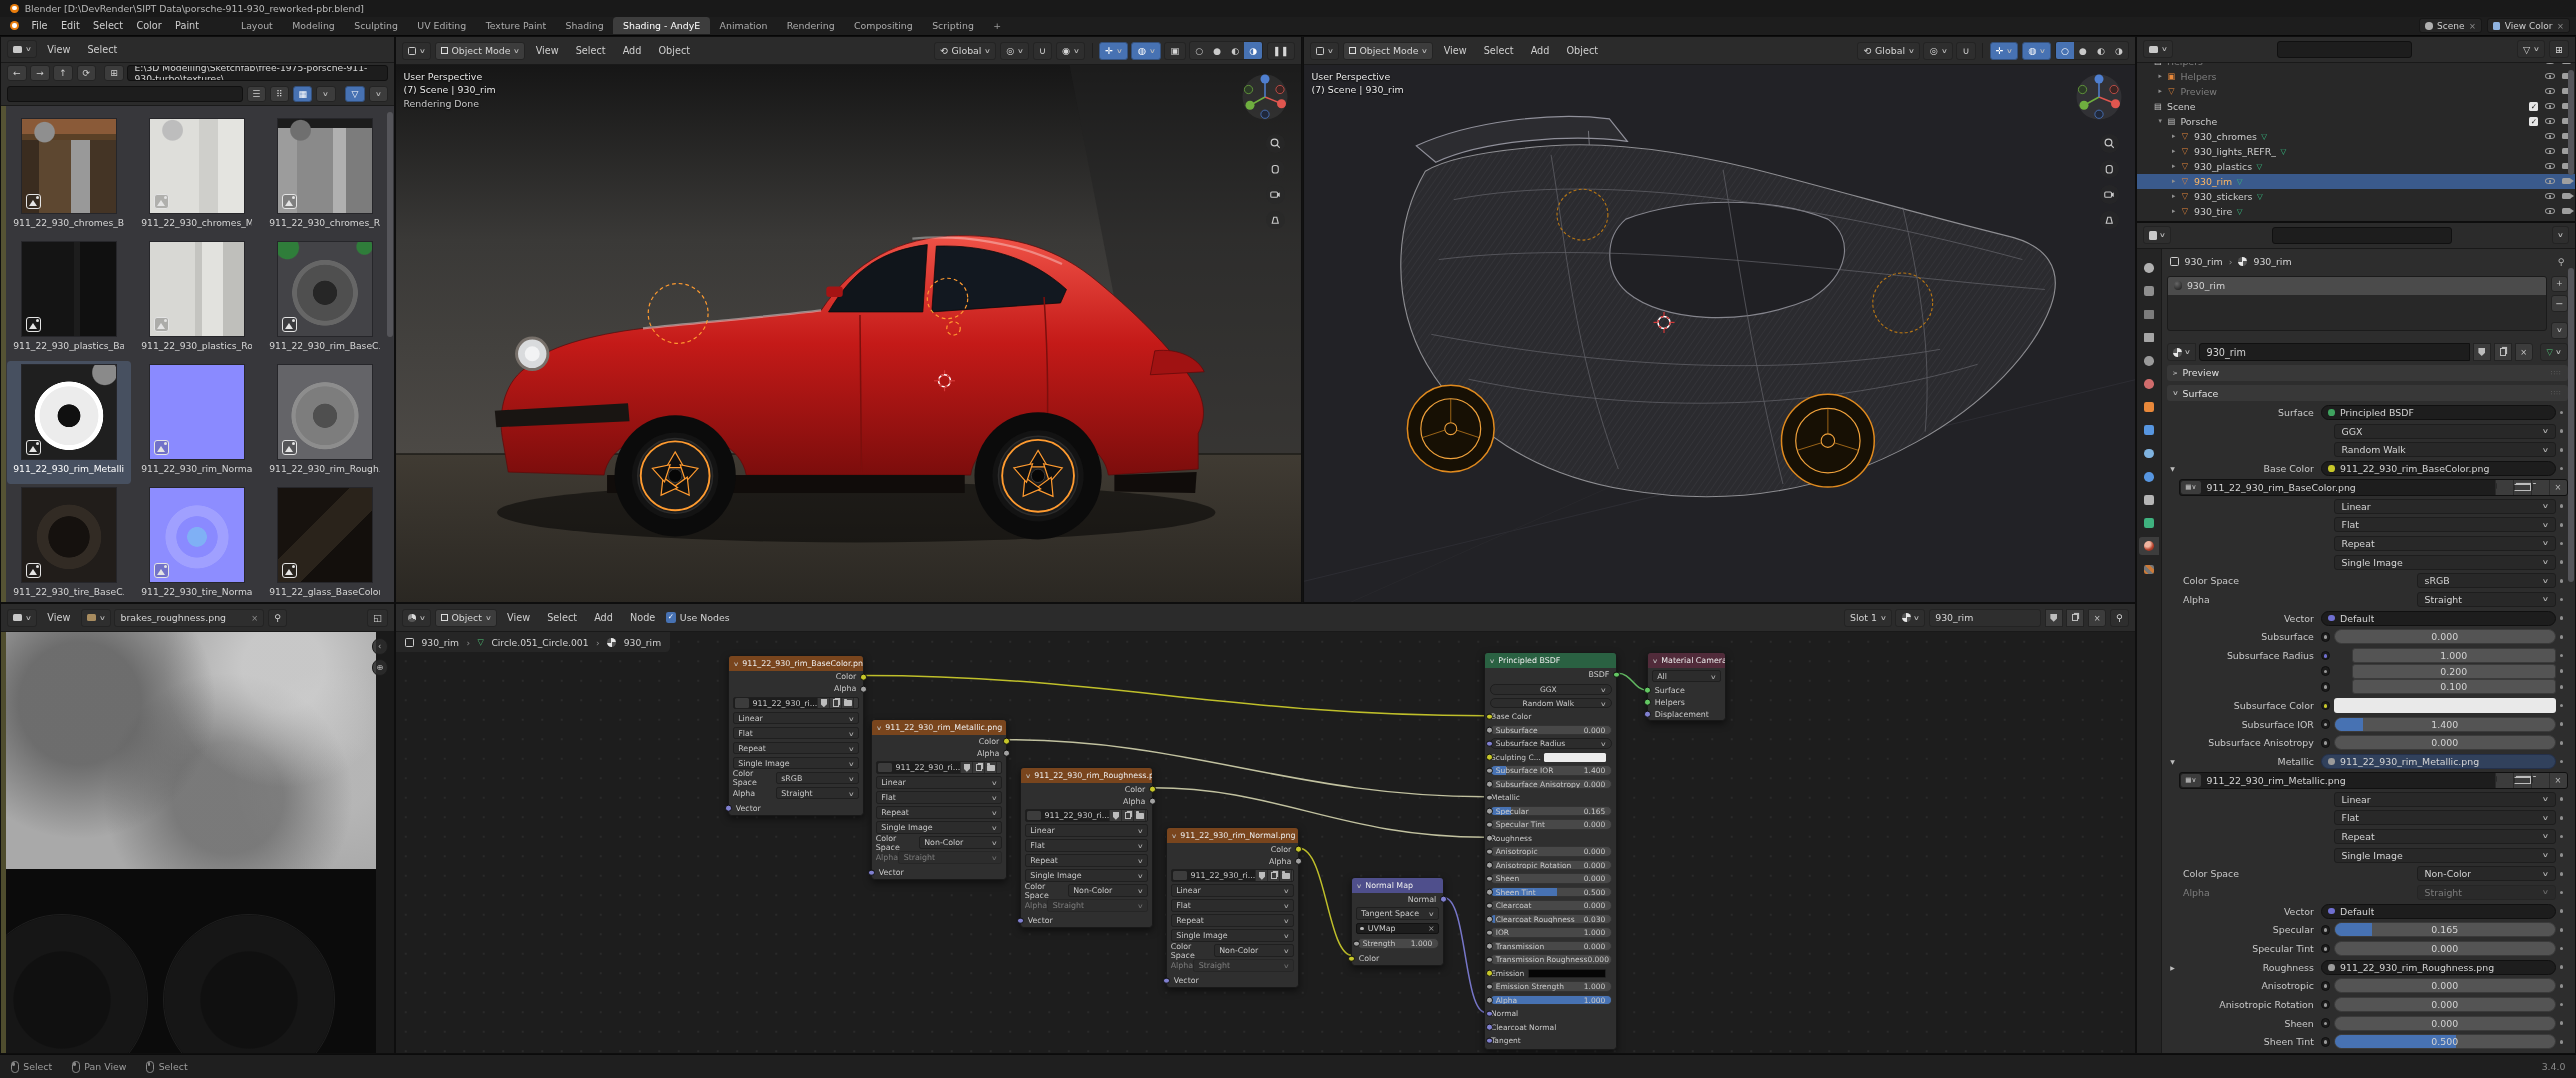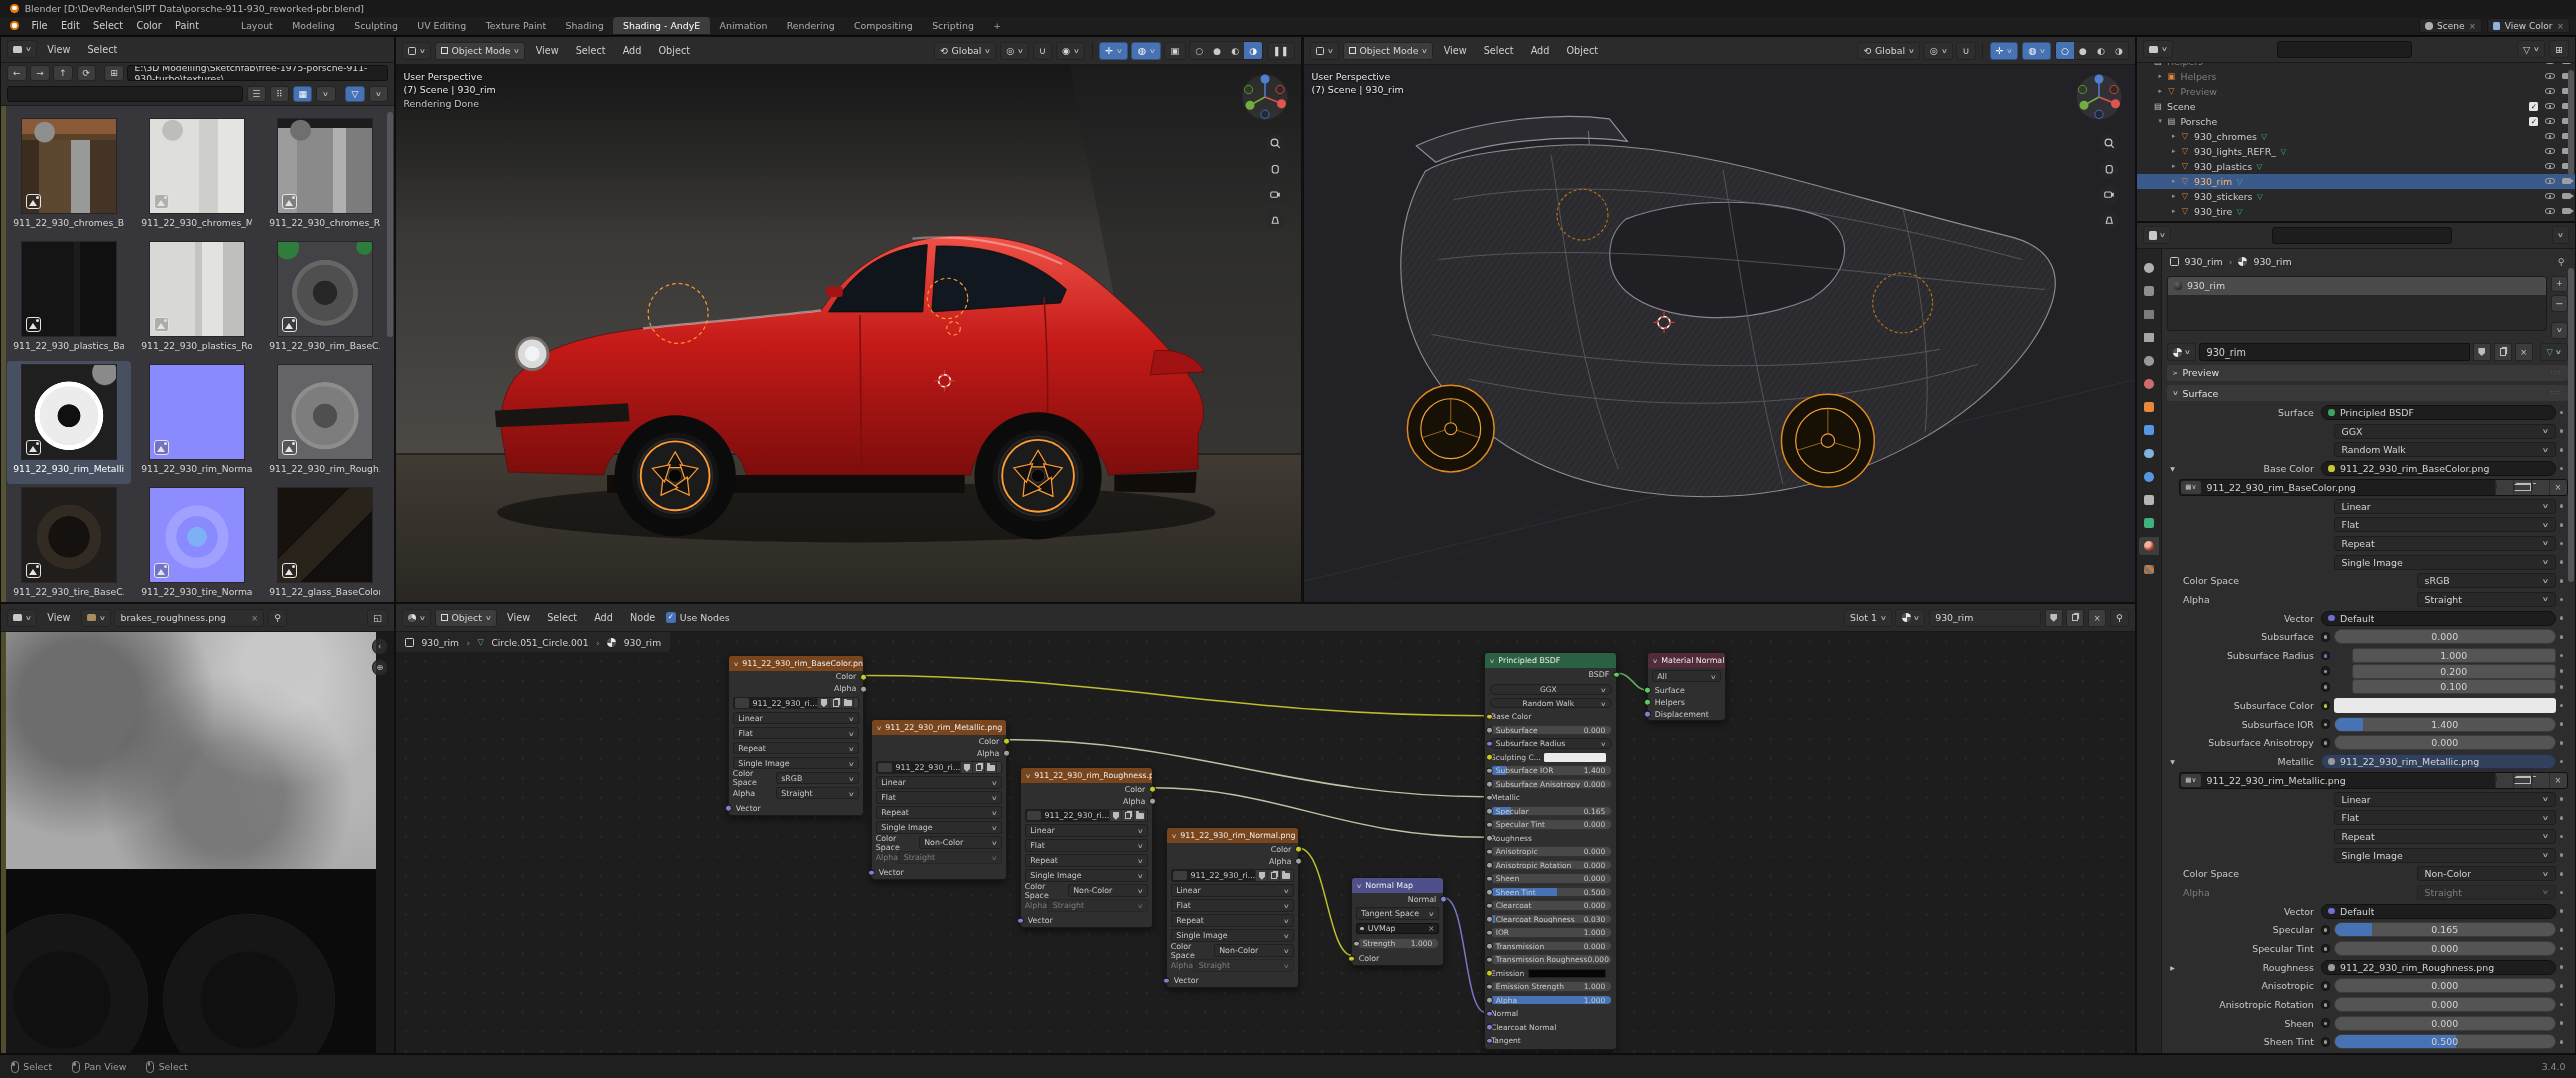--- a/index.html
+++ b/index.html
@@ -2292,21 +2292,21 @@
             <span class="bval"></span>
 
           </div>
         </div>
 
     </div>
 
     <div class="node" style="left:1251px;top:19.5px;width:79px">
       <div class="nhead nh-out">
           <span class="chev">∨</span>
-          <span>Material Normal</span>
+          <span>Material Camera</span>
         </div>
       <div class="xrow sel">
           <div class="xfield">
             <span>All</span>
             <span class="chevr">∨</span>
           </div>
         </div>
       <div class="nrow in" style="height:12px">
           <i class="sock l green"></i>
           <span>Surface</span>

